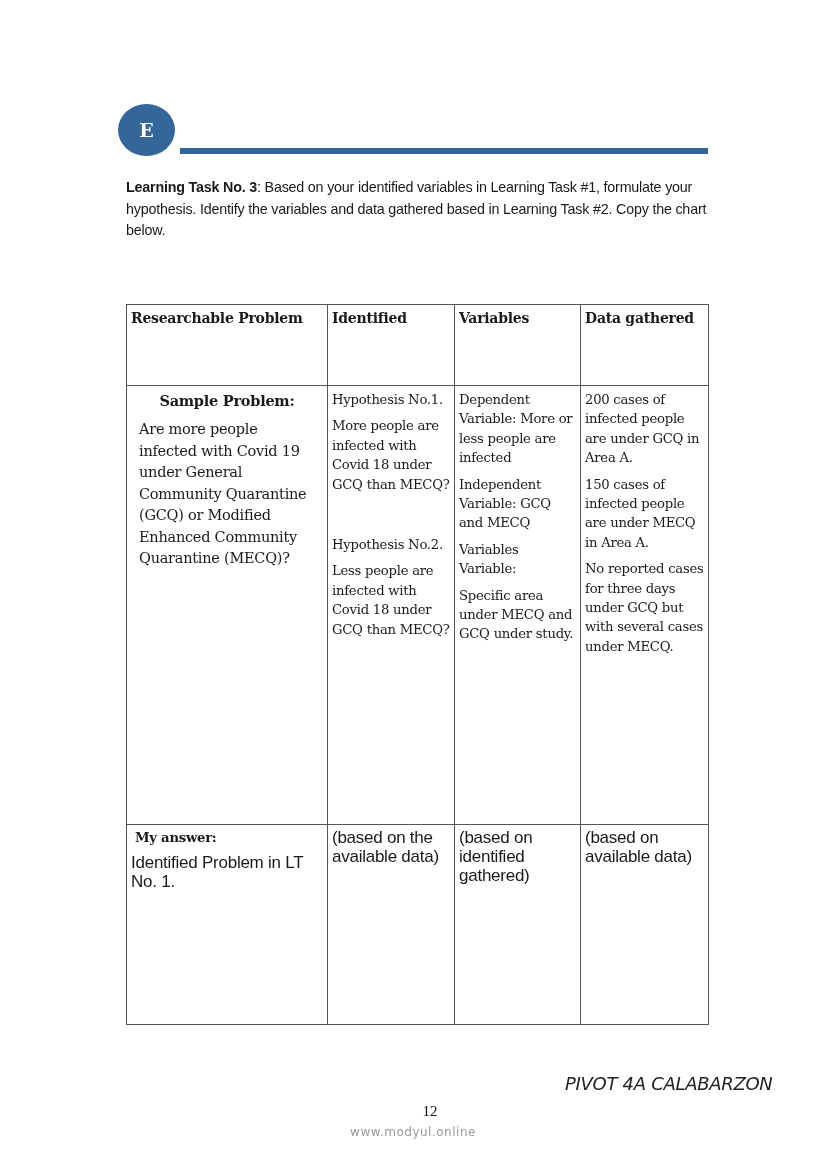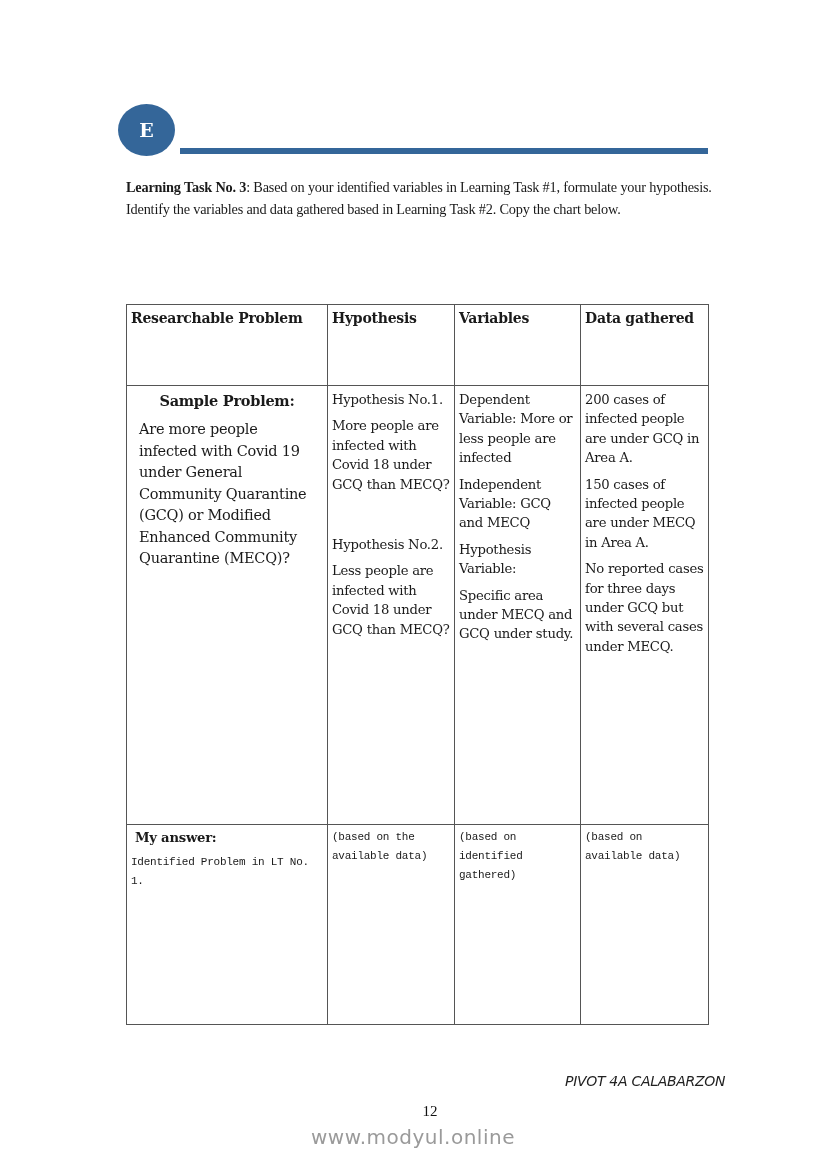--- a/index.html
+++ b/index.html
@@ -5,44 +5,44 @@
     html, body { margin: 0; padding: 0; background: #ffffff; }
     body { width: 826px; height: 1169px; position: relative; overflow: hidden;
            font-family: "DejaVu Serif", "Liberation Serif", serif; color: #1a1a1a; }
 
     .section-badge { position: absolute; left: 118px; top: 104px; width: 57px; height: 52px;
       border-radius: 50%; background: #346699; color: #fff; display: flex; align-items: center;
       justify-content: center; font-weight: bold; font-size: 19px; font-family: "DejaVu Serif", serif; }
     .section-rule { position: absolute; left: 180px; top: 148px; width: 528px; height: 6px; background: #346699; }
 
     .instructions { position: absolute; left: 126px; top: 177px; width: 590px; font-size: 14.3px;
-      line-height: 21.5px; font-family: Liberation Serif, serif; letter-spacing: -0.2px; }
+      line-height: 21.5px; font-family: Liberation Sans, sans-serif; letter-spacing: -0.2px; }
     .instructions b { font-weight: bold; }
 
     table.chart { position: absolute; left: 126px; top: 304px; width: 582px; border-collapse: collapse;
       table-layout: fixed; font-family: "DejaVu Serif", serif; }
     table.chart td, table.chart th { border: 1px solid #555; vertical-align: top; text-align: left;
       padding: 4px 4px 0 4px; font-size: 13.2px; line-height: 19.4px; letter-spacing: -0.25px; }
     table.chart th { font-weight: bold; font-size: 14px; height: 76px; }
     col.c1 { width: 201px; } col.c2 { width: 127px; } col.c3 { width: 126px; } col.c4 { width: 128px; }
     tr.sample td { height: 434px; }
     tr.answer td { height: 196px; padding-top: 3px; }
     .p { margin: 0 0 7px 0; }
     .sample-label { font-weight: bold; font-size: 14.5px; margin: 1px 0 6px 0; line-height: 20px; text-align: center; }
     .sample-text { font-size: 14.5px; line-height: 21.5px; margin: 8px; }
     .gap { height: 34px; }
     .answer-label { font-weight: bold; font-size: 13.2px; margin: 0 0 6px 4px; }
-    .answer-small { font-size: 11px; line-height: 19px; font-family: Liberation Mono, monospace; }
+    .answer-small { font-size: 17px; line-height: 19px; font-family: Liberation Sans, sans-serif; }
 
     .footer-brand { position: absolute; left: 565px; top: 1073px; font-family: "DejaVu Sans", sans-serif;
-      font-style: italic; font-size: 14px; color: #222; letter-spacing: -0.3px; }
+      font-style: italic; font-size: 18px; color: #222; letter-spacing: -0.3px; }
     .page-number { position: absolute; left: 0; width: 860px; top: 1103px; text-align: center;
       font-size: 15px; font-family: "Liberation Serif", serif; color: #111; }
     .watermark { position: absolute; left: 0; width: 826px; top: 1125px; text-align: center;
-      font-size: 20px; font-family: "DejaVu Sans", sans-serif; color: #9a9a9a; letter-spacing: 0.5px; }
+      font-size: 12px; font-family: "DejaVu Sans", sans-serif; color: #9a9a9a; letter-spacing: 0.5px; }
   </style>
 </head>
 <body>
 
 <div class="section-badge">
   <span>E</span>
 </div>
 <div class="section-rule"></div>
 
 <div class="instructions">
@@ -52,40 +52,40 @@
 <table class="chart">
   <colgroup>
       <col class="c1">
       <col class="c2">
       <col class="c3">
       <col class="c4">
     </colgroup>
   <tbody>
       <tr>
     <th>Researchable Problem</th>
-    <th>Hypothesis</th>
+    <th>Identified</th>
     <th>Variables</th>
     <th>Data gathered</th>
   </tr>
   <tr class="sample">
     <td>
       <p class="sample-label">Sample Problem:</p>
       <p class="sample-text">Are more people infected with  Covid 19  under General Community Quarantine (GCQ) or Modified Enhanced Community Quarantine (MECQ)?</p>
     </td>
     <td>
       <p class="p">Hypothesis No.1.</p>
       <p class="p">More people are infected with Covid 18 under GCQ than MECQ?</p>
       <div class="gap"></div>
       <p class="p">Hypothesis No.2.</p>
       <p class="p">Less people are infected with Covid 18 under GCQ than MECQ?</p>
     </td>
     <td>
       <p class="p">Dependent Variable:  More or less people are infected</p>
       <p class="p">Independent Variable:  GCQ and MECQ</p>
-      <p class="p">Hypothesis Variable:</p>
+      <p class="p">Variables Variable:</p>
       <p class="p">Specific area under MECQ and GCQ under study.</p>
     </td>
     <td>
       <p class="p">200 cases of infected people are under  GCQ in Area A.</p>
       <p class="p">150 cases of infected people are under  MECQ  in Area A.</p>
       <p class="p">No reported cases for three days under GCQ  but with several cases under MECQ.</p>
     </td>
   </tr>
   <tr class="answer">
     <td>

